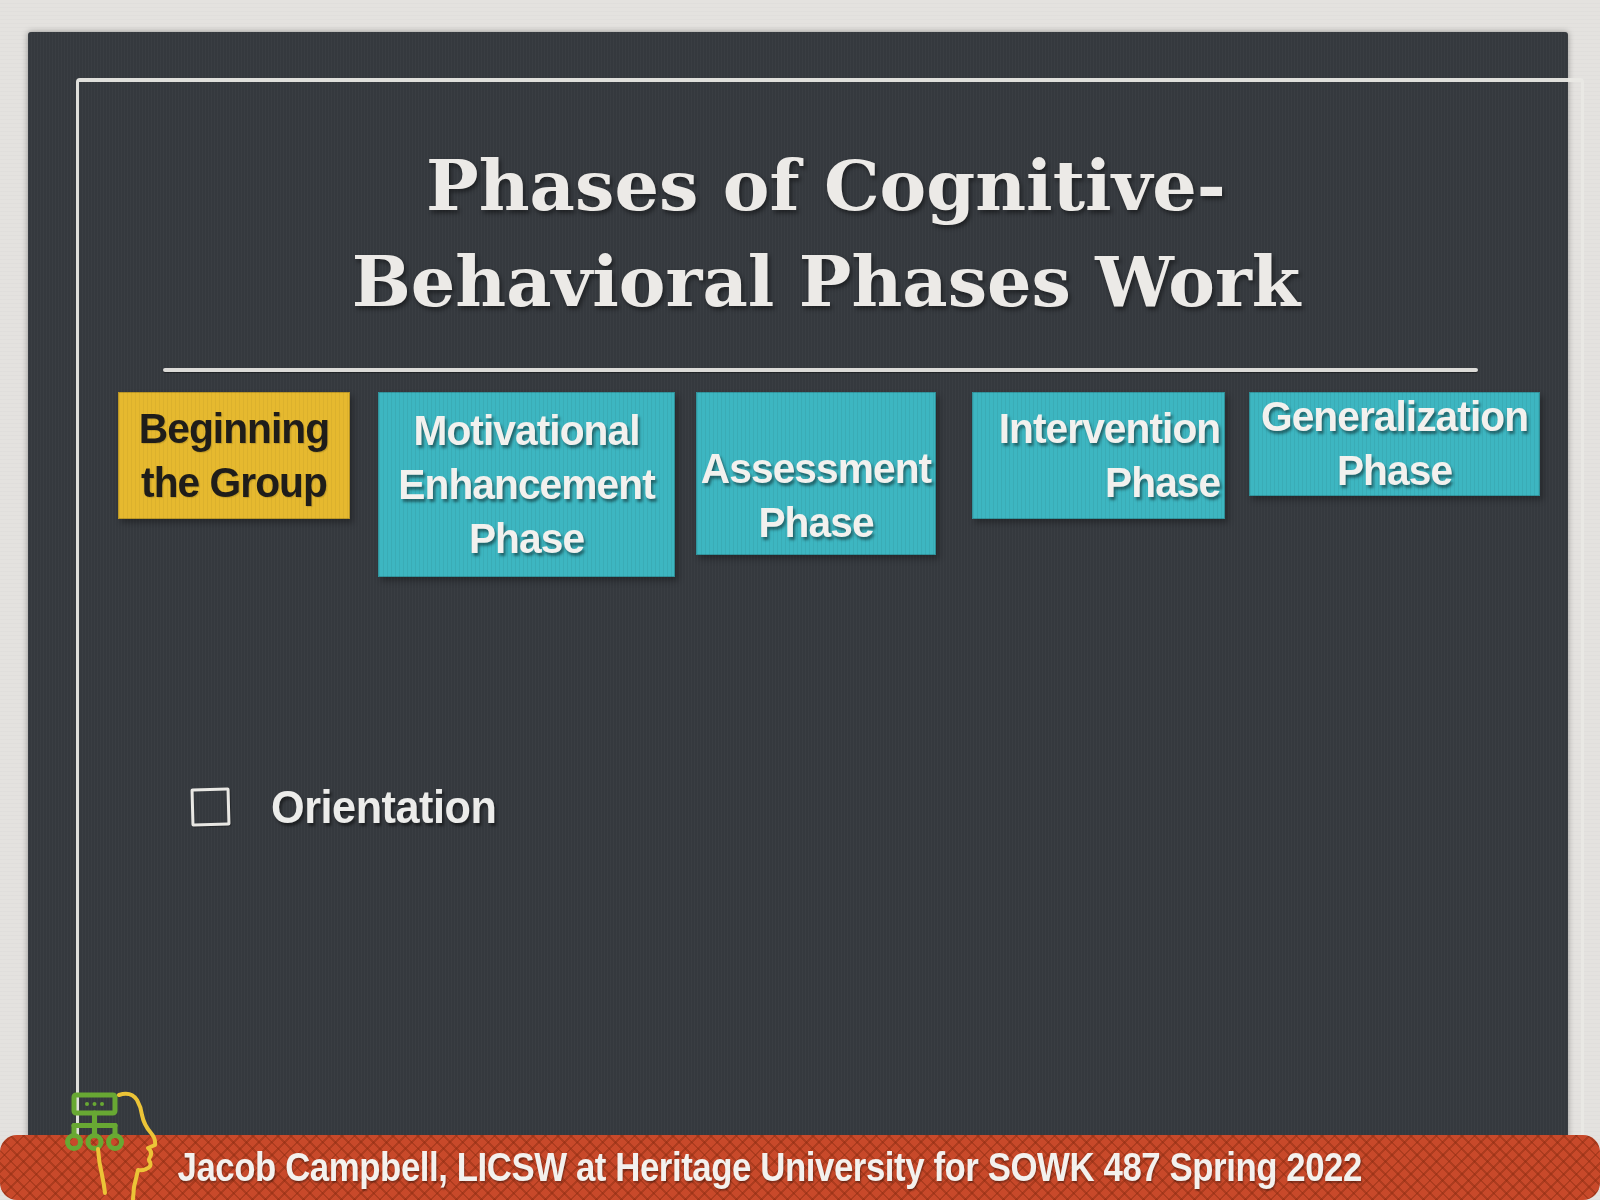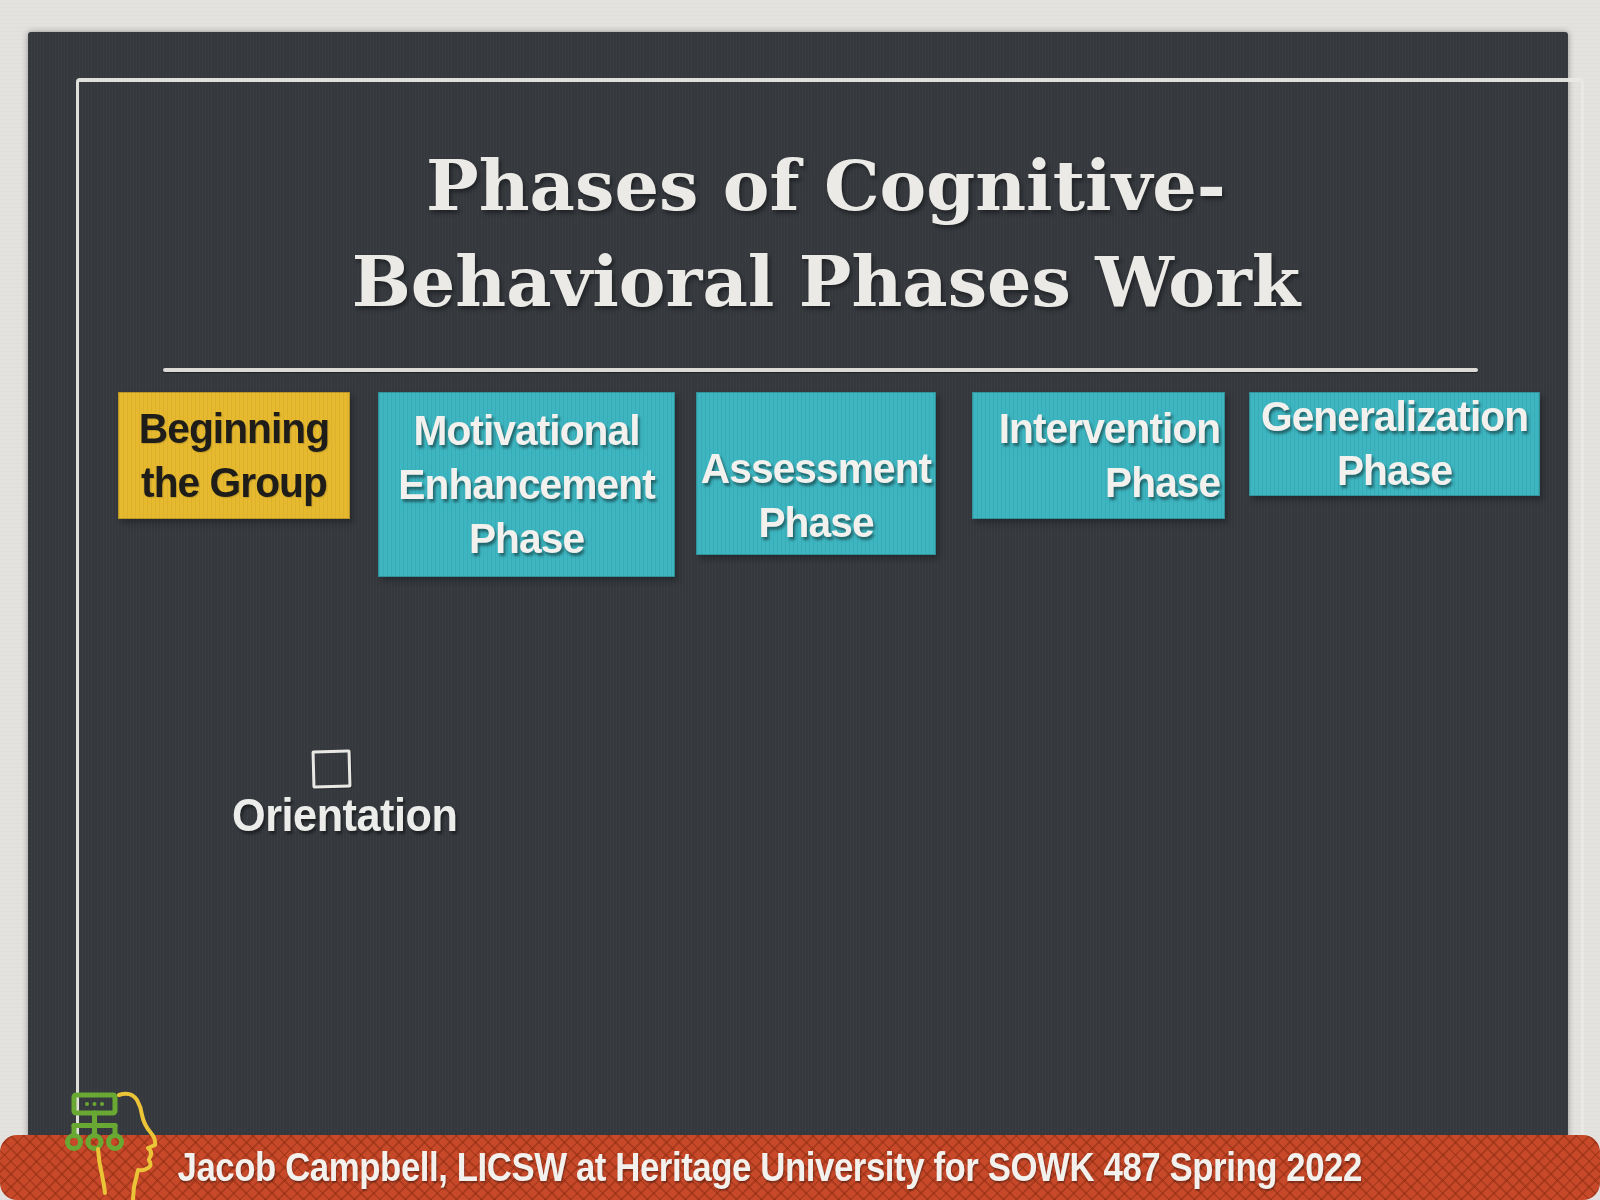--- a/index.html
+++ b/index.html
@@ -72,21 +72,21 @@
   .p1{left:90px;width:232px;height:127px;}
   .p2{left:350px;width:297px;height:185px;}
   .p3{left:668px;width:240px;height:163px;align-items:flex-end;}
   .p4{left:944px;width:253px;height:127px;text-align:right;}
   .p5{left:1221px;width:291px;height:104px;}
 
   .check-row{
     position:absolute;left:163px;height:46px;z-index:3;
     display:flex;align-items:center;
   }
-  .check-row.r1{top:718px;flex-direction:column;}
+  .check-row.r1{top:752px;}
   .check-row.r2{top:884px;}
   .checkbox{
     width:33px;height:32px;flex:0 0 auto;
     border:3px solid #e9e8e4;border-radius:2px;
     transform:rotate(-1.5deg);
     box-shadow:1px 1px 1px rgba(0,0,0,0.3);
     cursor:pointer;
   }
   .check-label{
     margin-left:41px;

